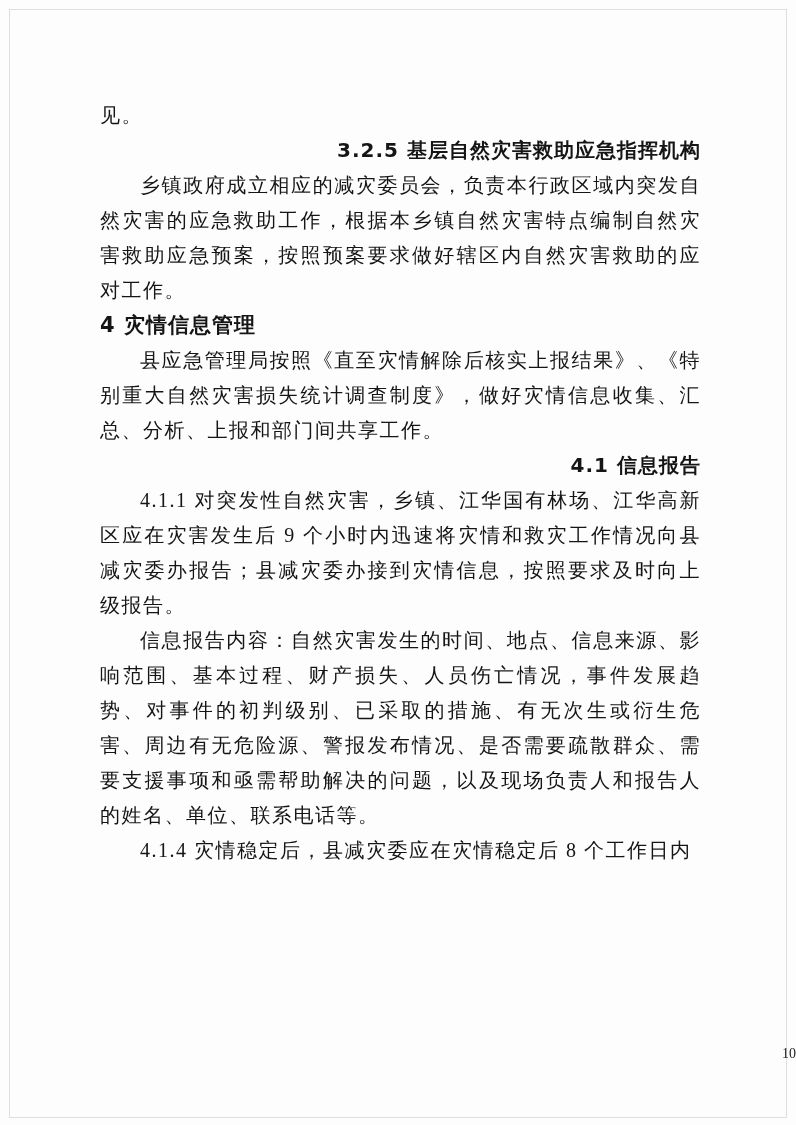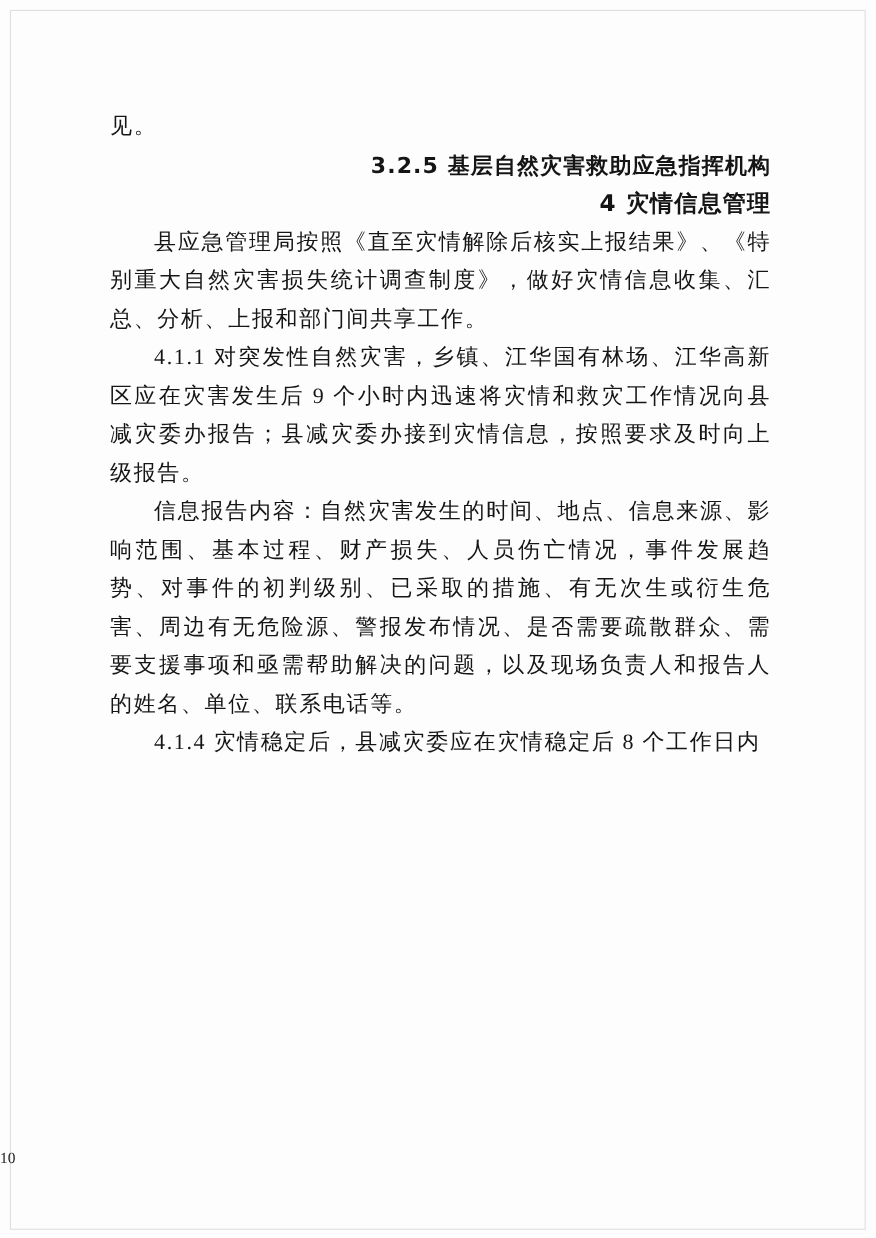--- a/index.html
+++ b/index.html
@@ -43,44 +43,46 @@
     line-height: 35px;
     letter-spacing: 1px;
     text-align: right;
   }
   .h-chapter {
     font-family: "DejaVu Sans", "Liberation Sans", sans-serif;
     font-weight: bold;
     font-size: 21px;
     line-height: 35px;
     letter-spacing: 1px;
-    text-align: right;
+    text-align: left;
     text-indent: 0;
   }
   .page-number {
     position: absolute;
     left: 0;
     bottom: 63px;
     width: 100%;
-    text-align: left;
+    text-align: right;
     font-size: 14px;
     letter-spacing: 0;
     color: #222;
   }
 </style>
 </head>
 <body>
 
 <div class="page">
   <div class="scan-edge"></div>
 
   <div class="content">
     <p class="cont">见。</p>
     <h3 class="h-section">3.2.5 基层自然灾害救助应急指挥机构</h3>
+    <p class="body">乡镇政府成立相应的减灾委员会，负责本行政区域内突发自然灾害的应急救助工作，根据本乡镇自然灾害特点编制自然灾害救助应急预案，按照预案要求做好辖区内自然灾害救助的应对工作。</p>
     <h2 class="h-chapter">4 灾情信息管理</h2>
     <p class="body">县应急管理局按照《直至灾情解除后核实上报结果》、《特别重大自然灾害损失统计调查制度》，做好灾情信息收集、汇总、分析、上报和部门间共享工作。</p>
+    <h3 class="h-section">4.1 信息报告</h3>
     <p class="body">4.1.1 对突发性自然灾害，乡镇、江华国有林场、江华高新区应在灾害发生后 9 个小时内迅速将灾情和救灾工作情况向县减灾委办报告；县减灾委办接到灾情信息，按照要求及时向上级报告。</p>
     <p class="body">信息报告内容：自然灾害发生的时间、地点、信息来源、影响范围、基本过程、财产损失、人员伤亡情况，事件发展趋势、对事件的初判级别、已采取的措施、有无次生或衍生危害、周边有无危险源、警报发布情况、是否需要疏散群众、需要支援事项和亟需帮助解决的问题，以及现场负责人和报告人的姓名、单位、联系电话等。</p>
     <p class="body">4.1.4 灾情稳定后，县减灾委应在灾情稳定后 8 个工作日内</p>
   </div>
 
   <div class="page-number">10</div>
 </div>
 
 </body></html>

